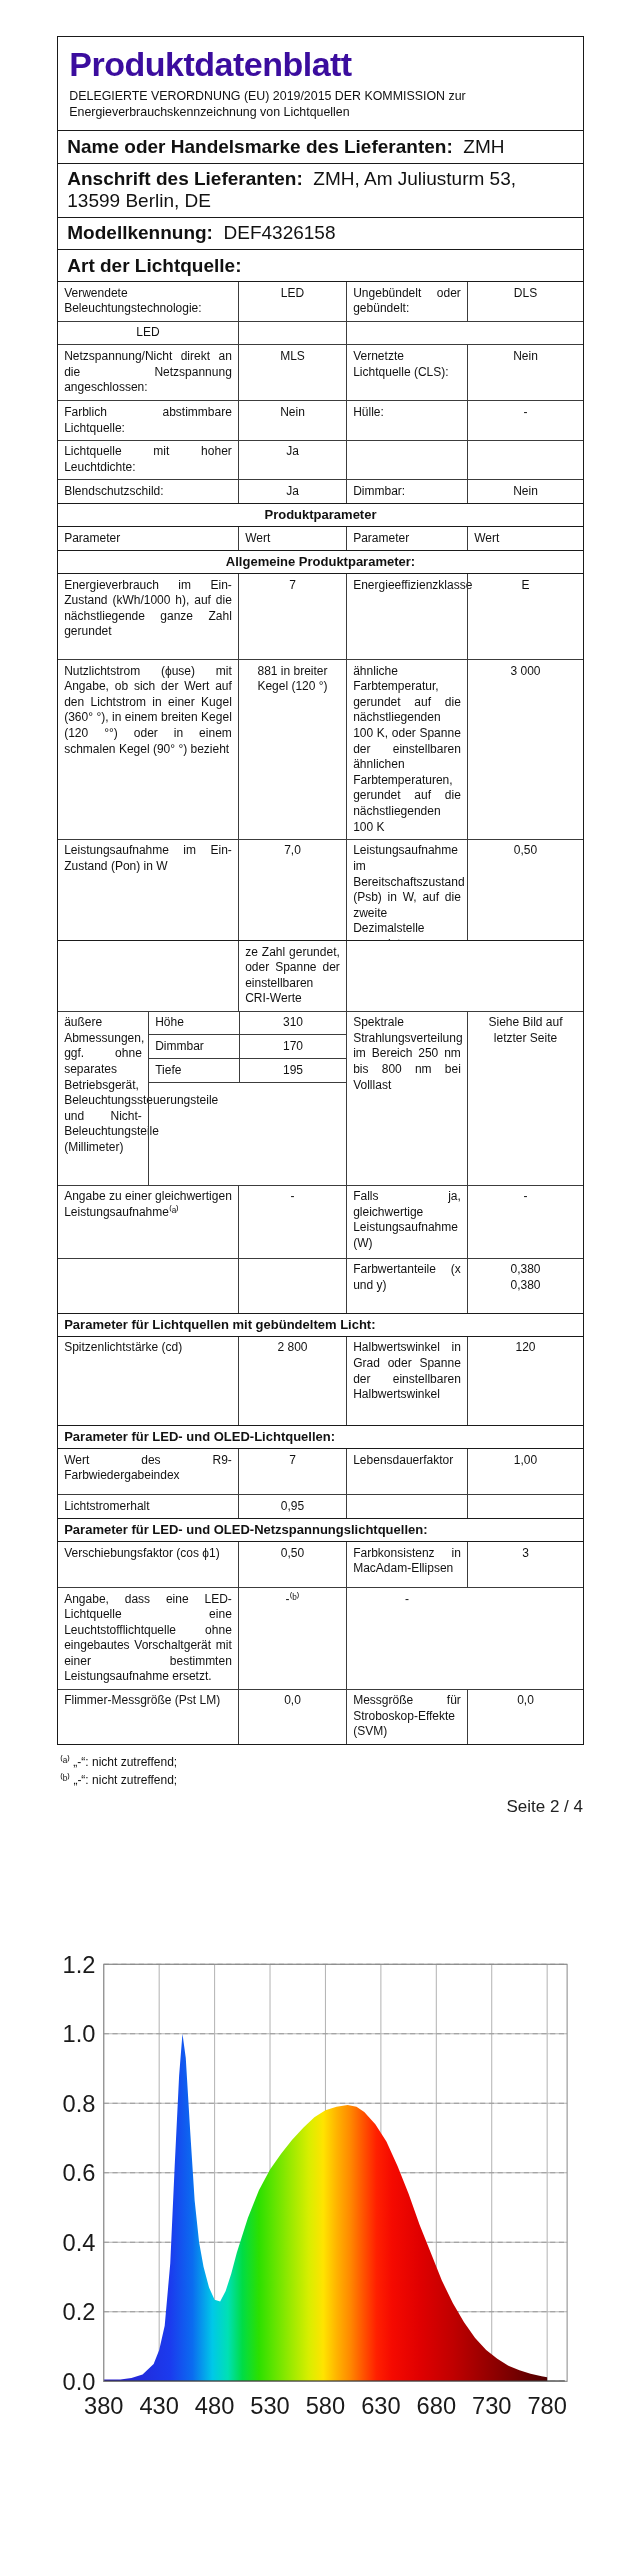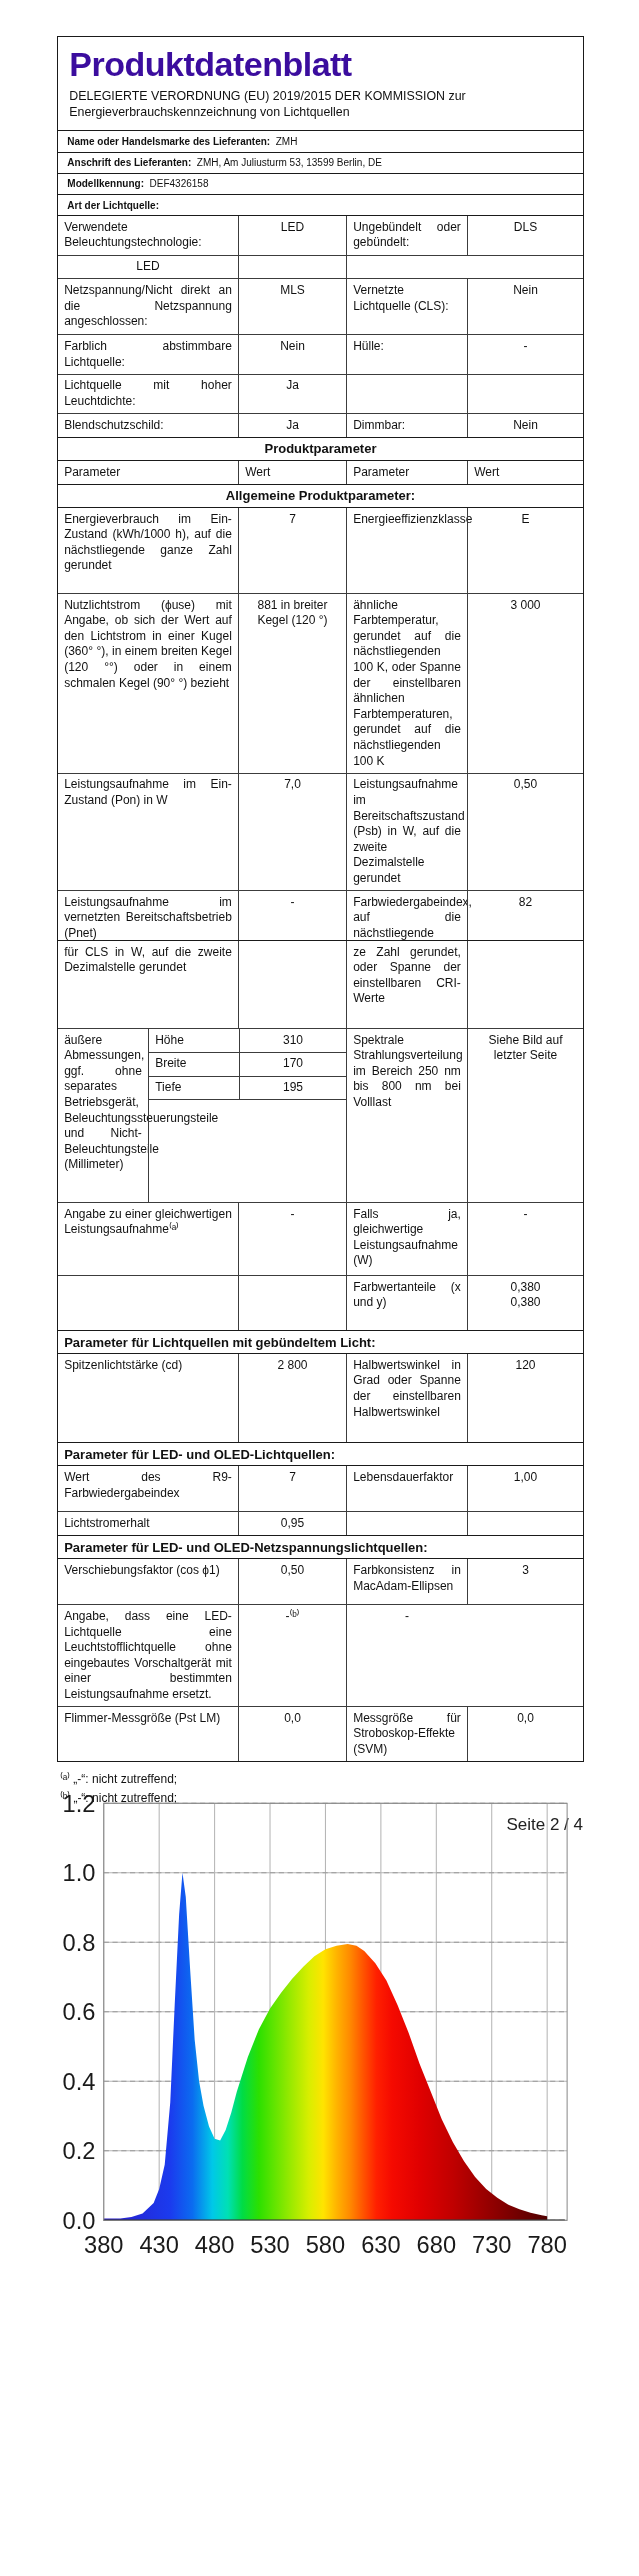--- a/index.html
+++ b/index.html
@@ -17,21 +17,21 @@
     font-family:"Liberation Sans", sans-serif;
     color:#111;
   }
   .sheet{position:absolute;left:57px;width:527px;background:#fff}
   .tbl{border:1px solid var(--border-dark);background:#fff}
 
   
   .title-block{padding:8.2px 11.3px 9.3px}
   .doc-title{font-size:34px;font-weight:bold;color:var(--title-color);letter-spacing:-0.5px}
   .doc-subtitle{font-size:12.4px;line-height:1.28;margin-top:5.2px;max-width:489px}
-  .info-row{border-top:1px solid var(--border-dark);padding:4.6px 9.3px;font-size:10px}
+  .info-row{border-top:1px solid var(--border-dark);padding:4.6px 9.3px;font-size:19px}
   .info-row .b{font-weight:bold}
   .row4{display:grid;grid-template-columns:180px 108px 121px 1fr;border-top:0.5px solid var(--border-mid)}
   .row4>div{padding:3.6px 6.2px;font-size:12px;line-height:1.3}
   .row4>div+div{border-left:0.5px solid var(--border-mid)}
   .lc{text-align:justify;hyphens:auto}
   .vc{text-align:center;white-space:pre-line}
   .sec{border-top:1px solid var(--border-dark);font-weight:bold;font-size:13px;text-align:center;padding:3.6px 6.2px}
   .sec.left{text-align:left}
   .pfooter-flow{width:100%;text-align:right;font-size:17px;color:#222;margin-top:7.2px;padding-right:1px}
 
@@ -41,21 +41,21 @@
   .dims-row>.cell{padding:3.6px 6.2px}
   .dims-row>div+div{border-left:0.5px solid var(--border-mid)}
   .dims-line{display:grid;grid-template-columns:90px 1fr;border-bottom:0.5px solid var(--border-mid)}
   .dims-line>div{padding:3.6px 6.2px}
   .dims-line>div+div{border-left:0.5px solid var(--border-mid)}
   .dims-name{text-align:left}
   .dims-val{text-align:center}
   .footnotes{margin:8.2px 0 0 3.1px;font-size:12px;line-height:1.55}
 
   
-  .chart-wrap{position:absolute;left:57px;top:1775px;width:527px;height:520px}
+  .chart-wrap{position:absolute;left:57px;top:1936px;width:527px;height:520px}
   .chart-wrap svg text{font-family:"Liberation Sans", sans-serif;fill:#1a1a1a}
 </style>
 </head>
 <body>
 
 <div class="sheet" style="top:36px">
   <div class="tbl">
     <div class="title-block">
       <div class="doc-title">Produktdatenblatt</div>
       <div class="doc-subtitle">DELEGIERTE VERORDNUNG (EU) 2019/2015 DER KOMMISSION zur Energieverbrauchskennzeichnung von Lichtquellen</div>
@@ -146,35 +146,34 @@
       <div class="lc">Farbwiedergabeindex, auf die nächstliegende gan-</div>
       <div class="vc">82</div>
     </div>
   </div>
   <div class="pfooter-flow">Seite 1 / 4</div>
 </div>
 
 <div class="sheet" style="top:940px">
   <div class="tbl">
     <div class="row4" style="border-top:none">
-      <div class="lc" style="min-height:87px">für CLS in W, auf die zweite Dezimalstelle gerundet</div>
       <div class="vc"></div>
       <div class="lc">ze Zahl gerundet, oder Spanne der einstellbaren CRI-Werte</div>
       <div class="vc"></div>
     </div>
 
     <div class="dims-row">
       <div class="cell lc" style="min-height:173px">äußere Abmessungen, ggf. ohne separates Betriebsgerät, Beleuchtungssteuerungsteile und Nicht-Beleuchtungsteile (Millimeter)</div>
       <div>
         <div class="dims-line">
           <div class="dims-name">Höhe</div>
           <div class="dims-val">310</div>
         </div>
         <div class="dims-line">
-          <div class="dims-name">Breite</div>
+          <div class="dims-name">Dimmbar</div>
           <div class="dims-val">170</div>
         </div>
         <div class="dims-line">
           <div class="dims-name">Tiefe</div>
           <div class="dims-val">195</div>
         </div>
       </div>
       <div class="cell lc">Spektrale Strahlungsverteilung im Bereich 250 nm bis 800 nm bei Volllast</div>
       <div class="cell vc">Siehe Bild auf letzter Seite</div>
     </div>

